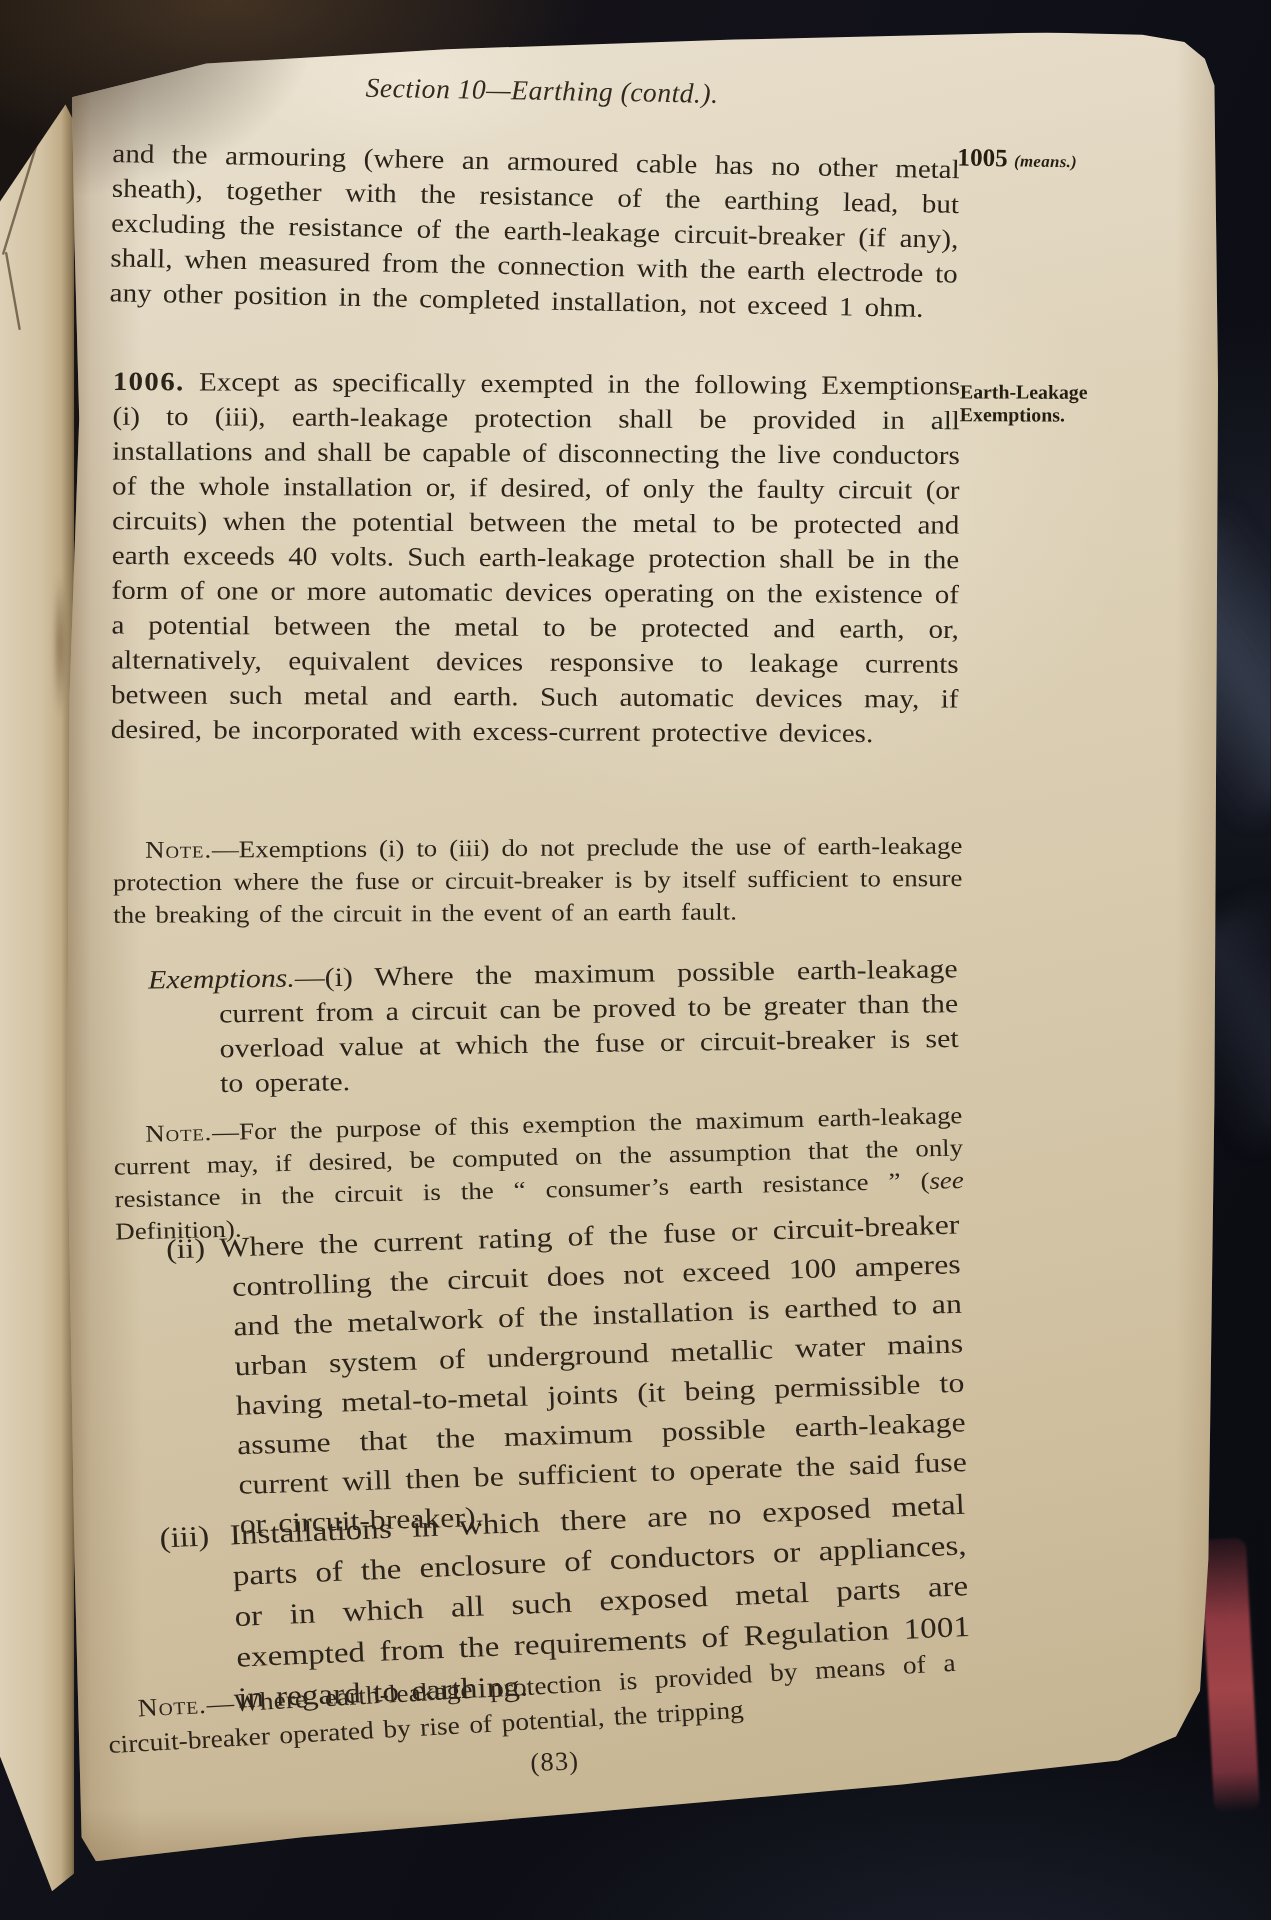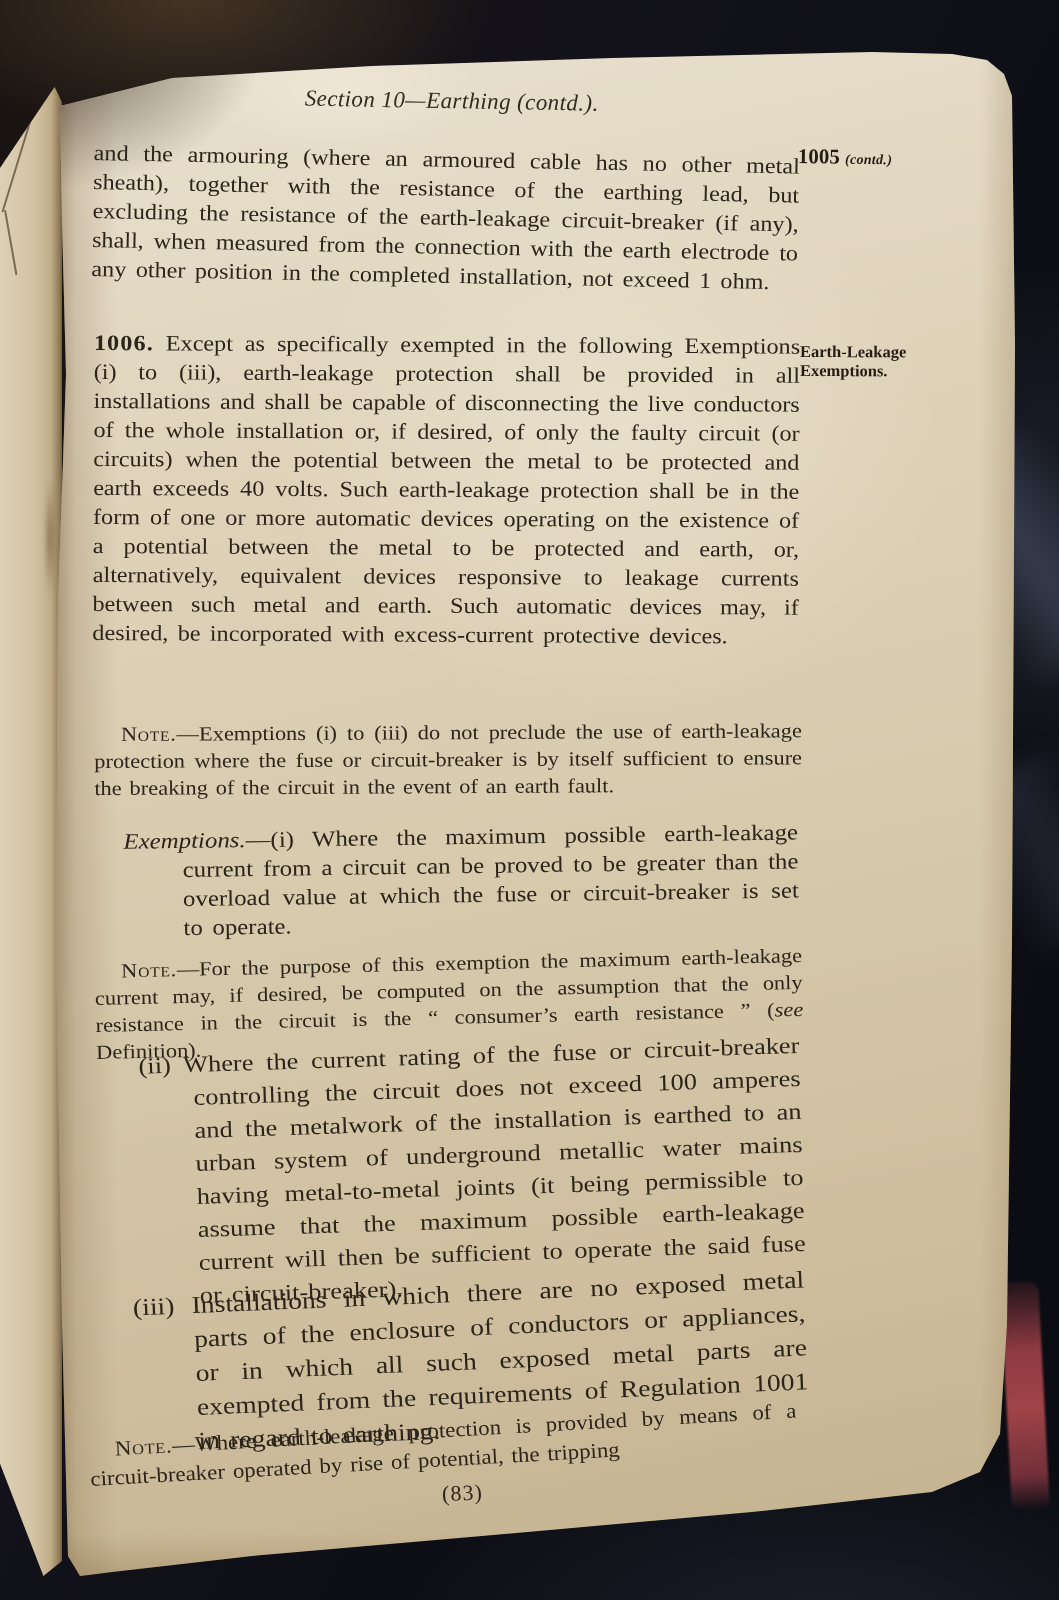--- a/index.html
+++ b/index.html
@@ -32,21 +32,21 @@
 
   
   .red-cover{
     position:absolute;left:1006px;top:1282px;width:38px;height:228px;
     transform:rotate(-3deg);border-radius:10px;filter:blur(1px);
     background:linear-gradient(to bottom,rgba(122,47,53,.2) 0%,#8f3a42 30%,#a04448 55%,#73303a 85%,rgba(90,40,45,0) 100%);
   }
 
   
   .page{
-    position:absolute;left:52px;top:44px;width:966px;height:1552px;
+    position:absolute;left:52px;top:19px;width:966px;height:1552px;
     background:linear-gradient(168deg,#e8dfcd 4%,#ded2b9 28%,#d7caad 52%,#cebe9e 78%,#c2b08c 100%);
     clip-path:polygon(8px 62px,120px 34px,320px 22px,560px 14px,820px 8px,900px 10px,
       935px 16px,952px 30px,960px 52px,963px 300px,960px 900px,955px 1280px,
       948px 1390px,928px 1428px,880px 1448px,700px 1468px,430px 1492px,200px 1512px,
       60px 1528px,28px 1532px,16px 1512px,10px 1280px,4px 900px,6px 560px,14px 330px,10px 180px);
   }
   .page::before{
     content:"";position:absolute;inset:0;pointer-events:none;
     background:
       radial-gradient(ellipse 320px 220px at 0% 0%, rgba(35,22,10,.62), rgba(35,22,10,0) 66%),
@@ -110,21 +110,21 @@
     <div class="content">
 
       <div class="tblock runhead b-runhead">Section 10—Earthing (contd.).</div>
 
       <div class="tblock body-text b-1005">
         <span>and the armouring (where an armoured cable has no other metal sheath), together with the resistance of the earthing lead, but excluding the resistance of the earth-leakage circuit-breaker (if any), shall, when measured from the connection with the earth electrode to any other position in the completed installation, not exceed 1 ohm.</span>
       </div>
 
       <div class="mnote mn-1005 b-mn1005">
         <span class="mnnum">1005</span>
-        <span class="mncontd">(contd.)</span>
+        <span class="mncontd">(means.)</span>
       </div>
 
       <div class="tblock body-text b-1006">
         <span class="regnum">1006.</span>
         <span>Except as specifically exempted in the following Exemptions (i) to (iii), earth-leakage protection shall be provided in all installations and shall be capable of disconnecting the live conductors of the whole installation or, if desired, of only the faulty circuit (or circuits) when the potential between the metal to be protected and earth exceeds 40 volts. Such earth-leakage protection shall be in the form of one or more automatic devices operating on the existence of a potential between the metal to be protected and earth, or, alternatively, equivalent devices responsive to leakage currents between such metal and earth. Such automatic devices may, if desired, be incorporated with excess-current protective devices.</span>
       </div>
 
       <div class="mnote mn-el b-mnel">Earth-Leakage Exemptions.</div>
 
       <div class="tblock note-text indent1 b-note1">

